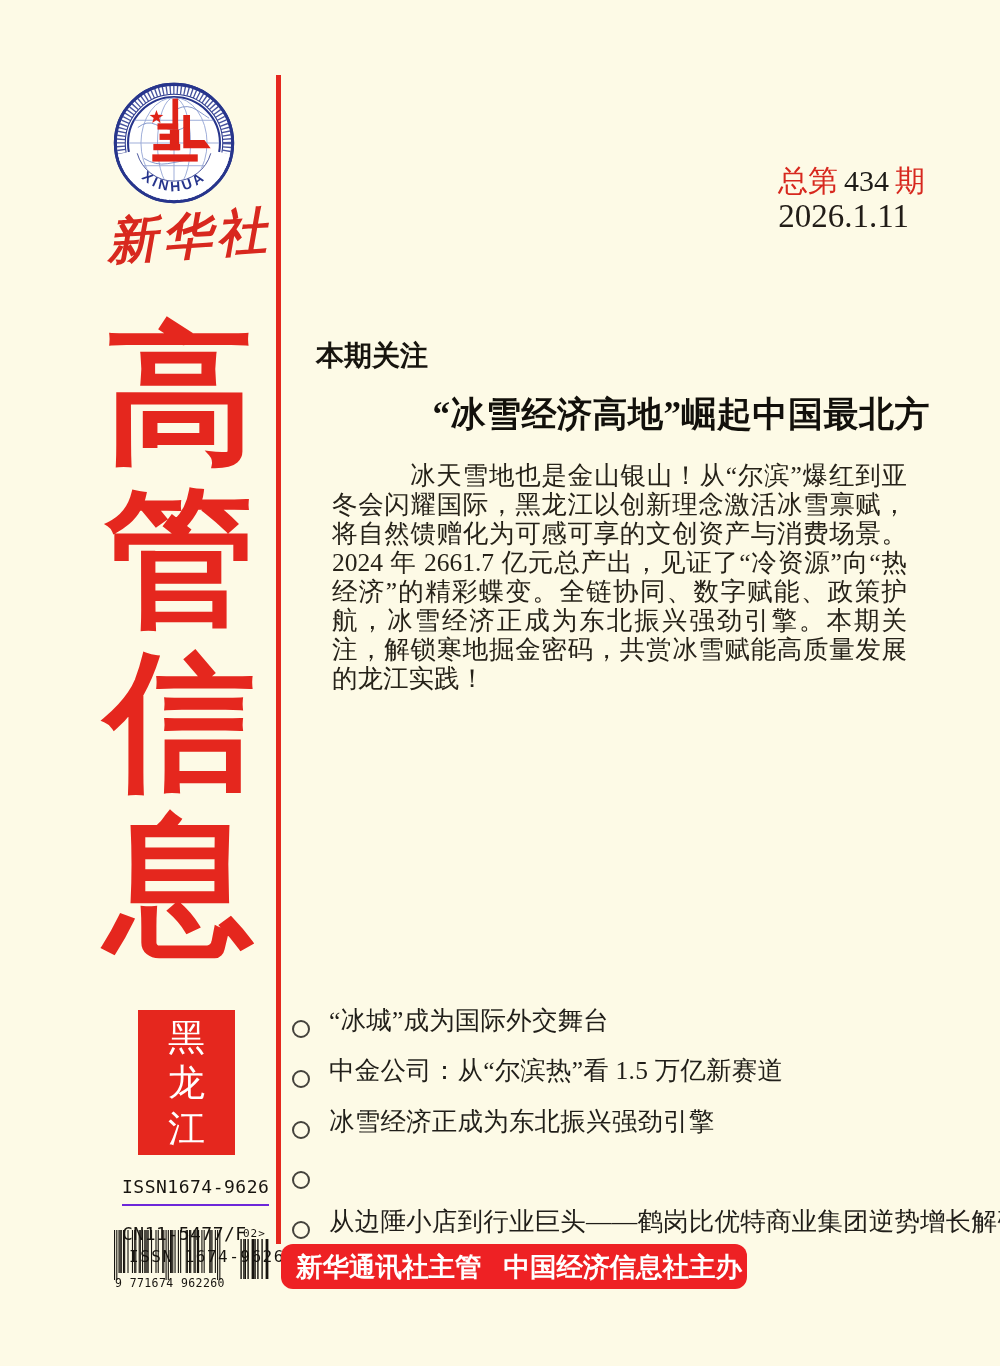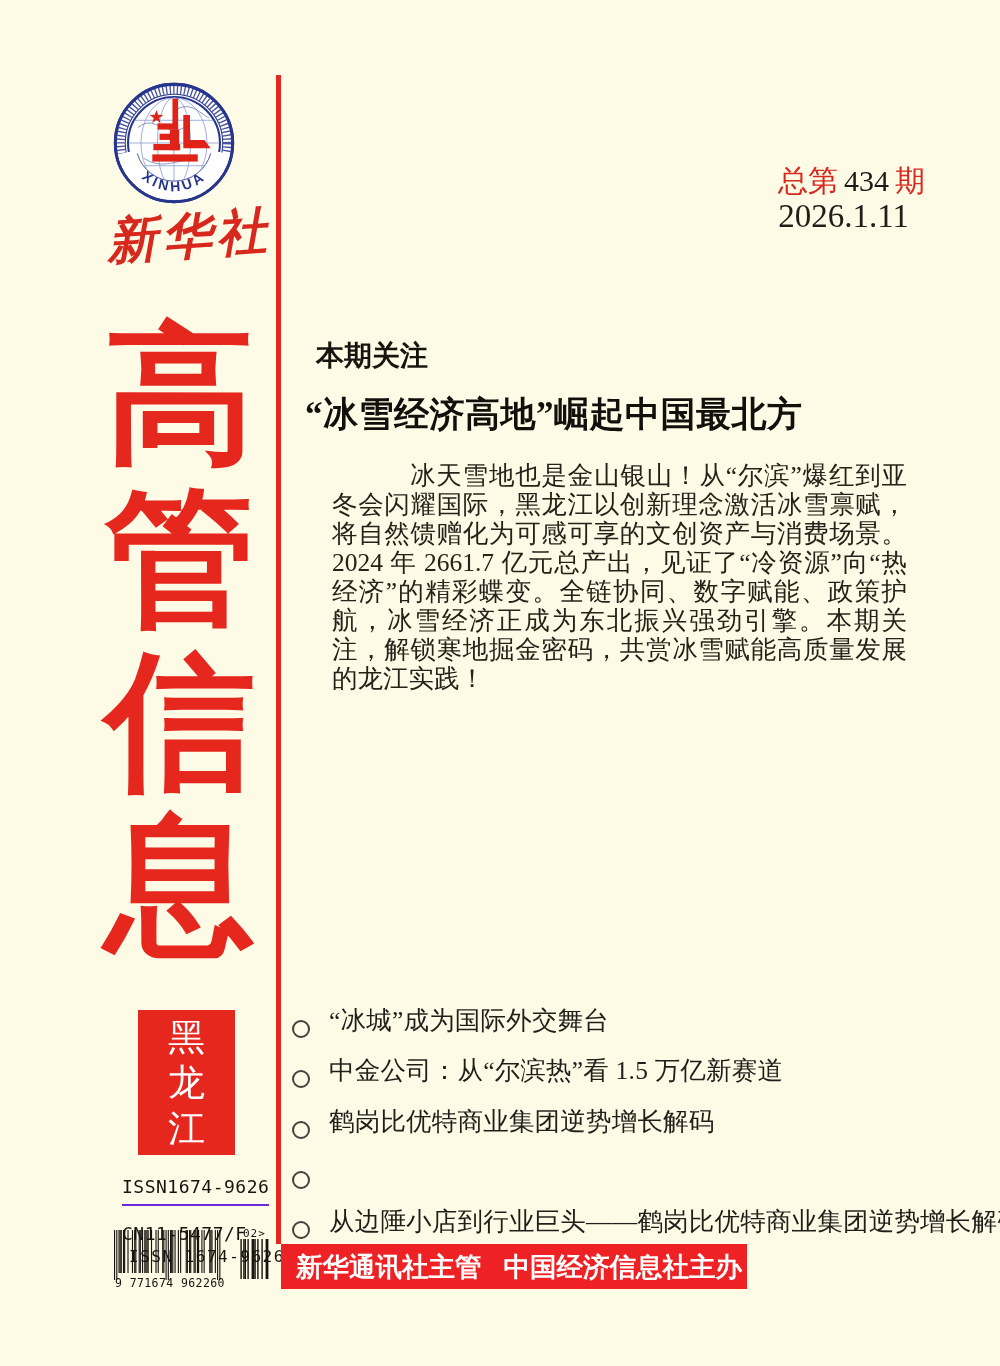--- a/index.html
+++ b/index.html
@@ -39,36 +39,36 @@
   .divider{position:absolute;left:276px;top:75px;width:5px;height:1169px;background:#E5271E;}
   
   .issue-info{position:absolute;top:164px;left:560px;width:365px;text-align:right;}
   .issue-line{font-size:30px;line-height:34px;}
   .issue-line .red-part{color:#D7281E;}
   .issue-line .issue-number{color:#1C1A16;padding:0 6px;font-family:"Liberation Serif","DejaVu Serif",serif;}
   .issue-date{margin-right:16px;font-size:33px;color:#221D18;
     font-family:"Liberation Serif","DejaVu Serif",serif;}
   .focus-label{position:absolute;left:316px;top:337px;font-size:28px;font-weight:bold;color:#17140E;}
   .cover-title{
-    position:absolute;left:305px;top:391px;width:625px;text-align:left;
+    position:absolute;left:305px;top:391px;width:625px;text-align:right;
     font-size:35px;font-weight:bold;color:#12100B;letter-spacing:.5px;white-space:nowrap;
   }
   .cover-paragraph{
     position:absolute;left:332px;top:461px;width:575px;
     font-size:25.5px;line-height:29px;text-align:justify;text-indent:78px;color:#262219;
   }
   .toc{position:absolute;left:292px;top:988px;width:690px;list-style:none;margin:0;padding:0;}
   .toc li{display:flex;align-items:flex-end;height:50.2px;}
   .toc .bullet{flex:none;width:14px;height:14px;border:2px solid #44423C;border-radius:50%;
     margin-right:19px;background:transparent;}
   .toc .toc-label{font-size:25.5px;color:#201E19;white-space:nowrap;letter-spacing:.2px;}
   .banner{
     position:absolute;left:281px;top:1244px;width:466px;height:45px;background:#EE2124;
     display:flex;align-items:center;padding-left:15px;box-sizing:border-box;gap:22px;
-    font-family:"Liberation Sans","DejaVu Sans",sans-serif;font-weight:bold;
+    font-family:"Liberation Sans","DejaVu Sans",sans-serif;font-weight:bold;border-radius:12px;
   }
   .banner span{color:#fff;font-size:26.5px;white-space:nowrap;}
 </style>
 </head>
 <body>
 
 <div class="page">
 
   <svg class="logo" viewBox="0 0 122 122">
     <defs>
@@ -221,21 +221,21 @@
     <li>
       <span class="bullet"></span>
       <span class="toc-label">“冰城”成为国际外交舞台</span>
     </li>
     <li>
       <span class="bullet"></span>
       <span class="toc-label">中金公司：从“尔滨热”看 1.5 万亿新赛道</span>
     </li>
     <li>
       <span class="bullet"></span>
-      <span class="toc-label">鹤岗比优特商业集团逆势增长解码</span>
+      <span class="toc-label">冰雪经济正成为东北振兴强劲引擎</span>
     </li>
     <li>
       <span class="bullet"></span>
     </li>
     <li>
       <span class="bullet"></span>
       <span class="toc-label">从边陲小店到行业巨头——鹤岗比优特商业集团逆势增长解码</span>
     </li>
   </ul>
 

